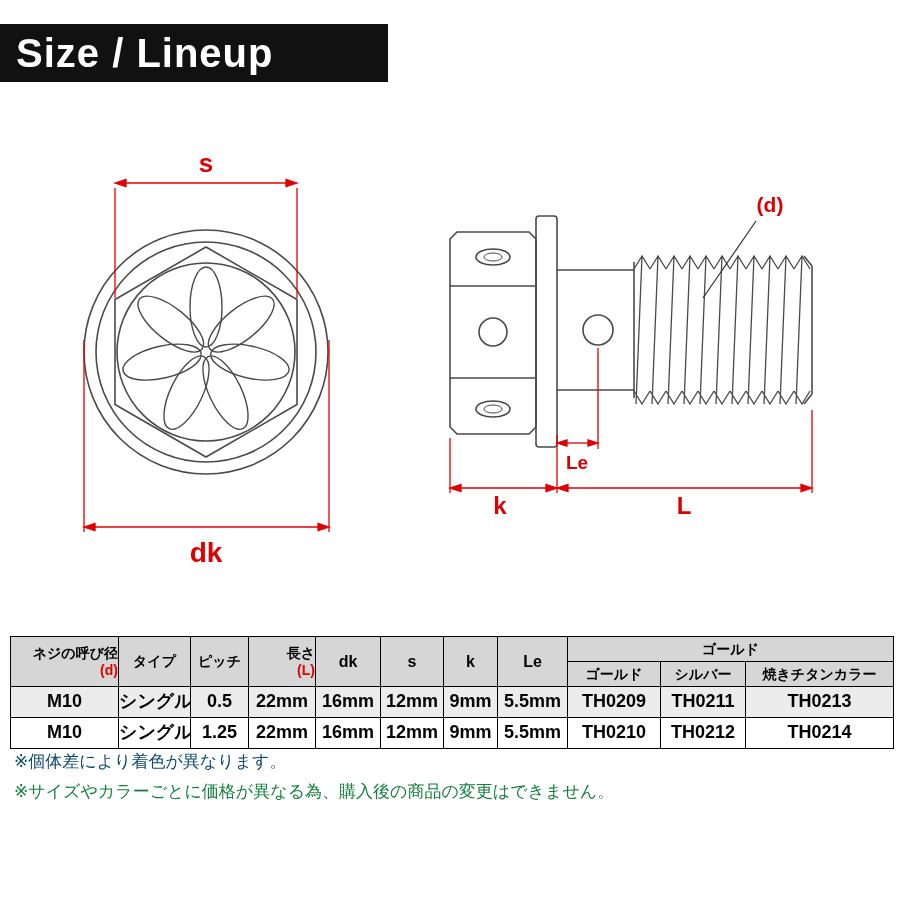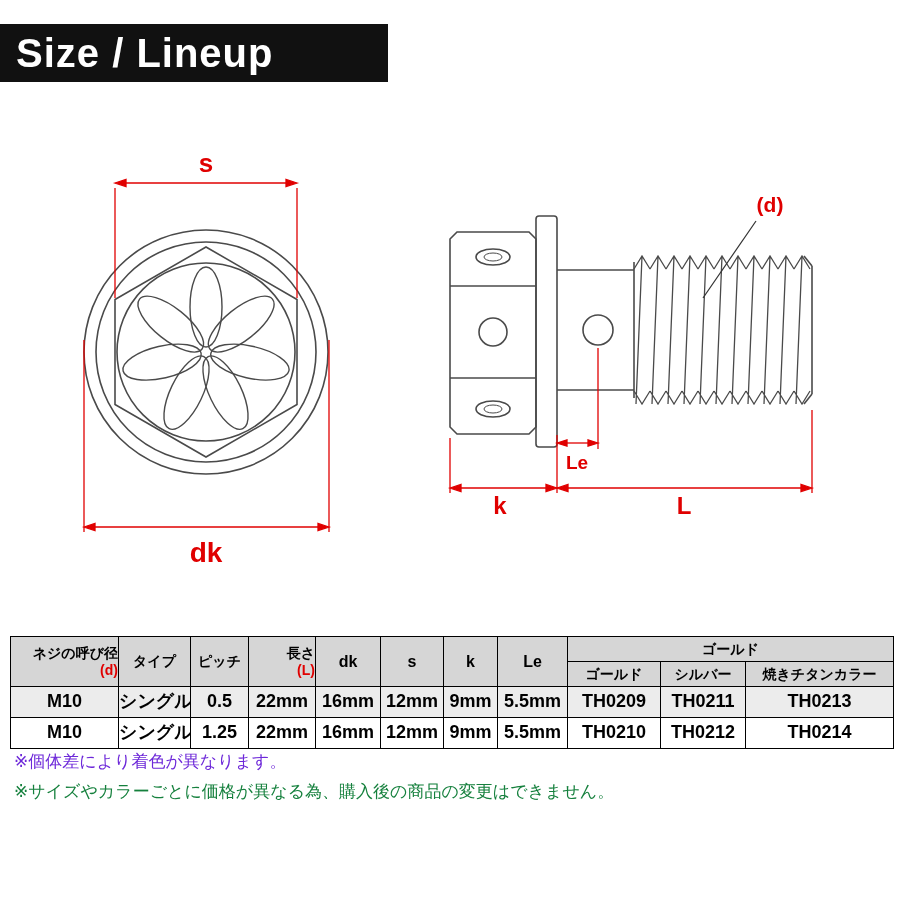--- a/index.html
+++ b/index.html
@@ -12,21 +12,21 @@
   .dimtext{fill:#e00000;font-weight:bold;font-family:"Liberation Sans",sans-serif;}
   table.spec{position:absolute;left:10px;top:636px;width:883px;border-collapse:collapse;
              table-layout:fixed;font-size:14px;}
   table.spec th, table.spec td{border:1px solid #000;text-align:center;vertical-align:middle;
              padding:1px 0;line-height:1.2;overflow:hidden;white-space:nowrap;}
   table.spec th{background:#d6d6d6;font-weight:bold;color:#000;height:22px;}
   table.spec td{font-weight:bold;font-size:18px;height:28px;background:#fff;}
   table.spec tr.row-a td{background:#ececec;}
   .red{color:#e00000;}
   .hdr-two{display:block;text-align:right;}
-  .note{position:absolute;left:14px;font-size:17px;color:#6d28d9;}
+  .note{position:absolute;left:14px;font-size:17px;color:#0c4a6e;}
   .note.red{color:#15803d;}
 </style>
 </head>
 <body>
 
 <div class="page">
 
   <div class="banner">
     <span>Size / Lineup</span>
   </div>

